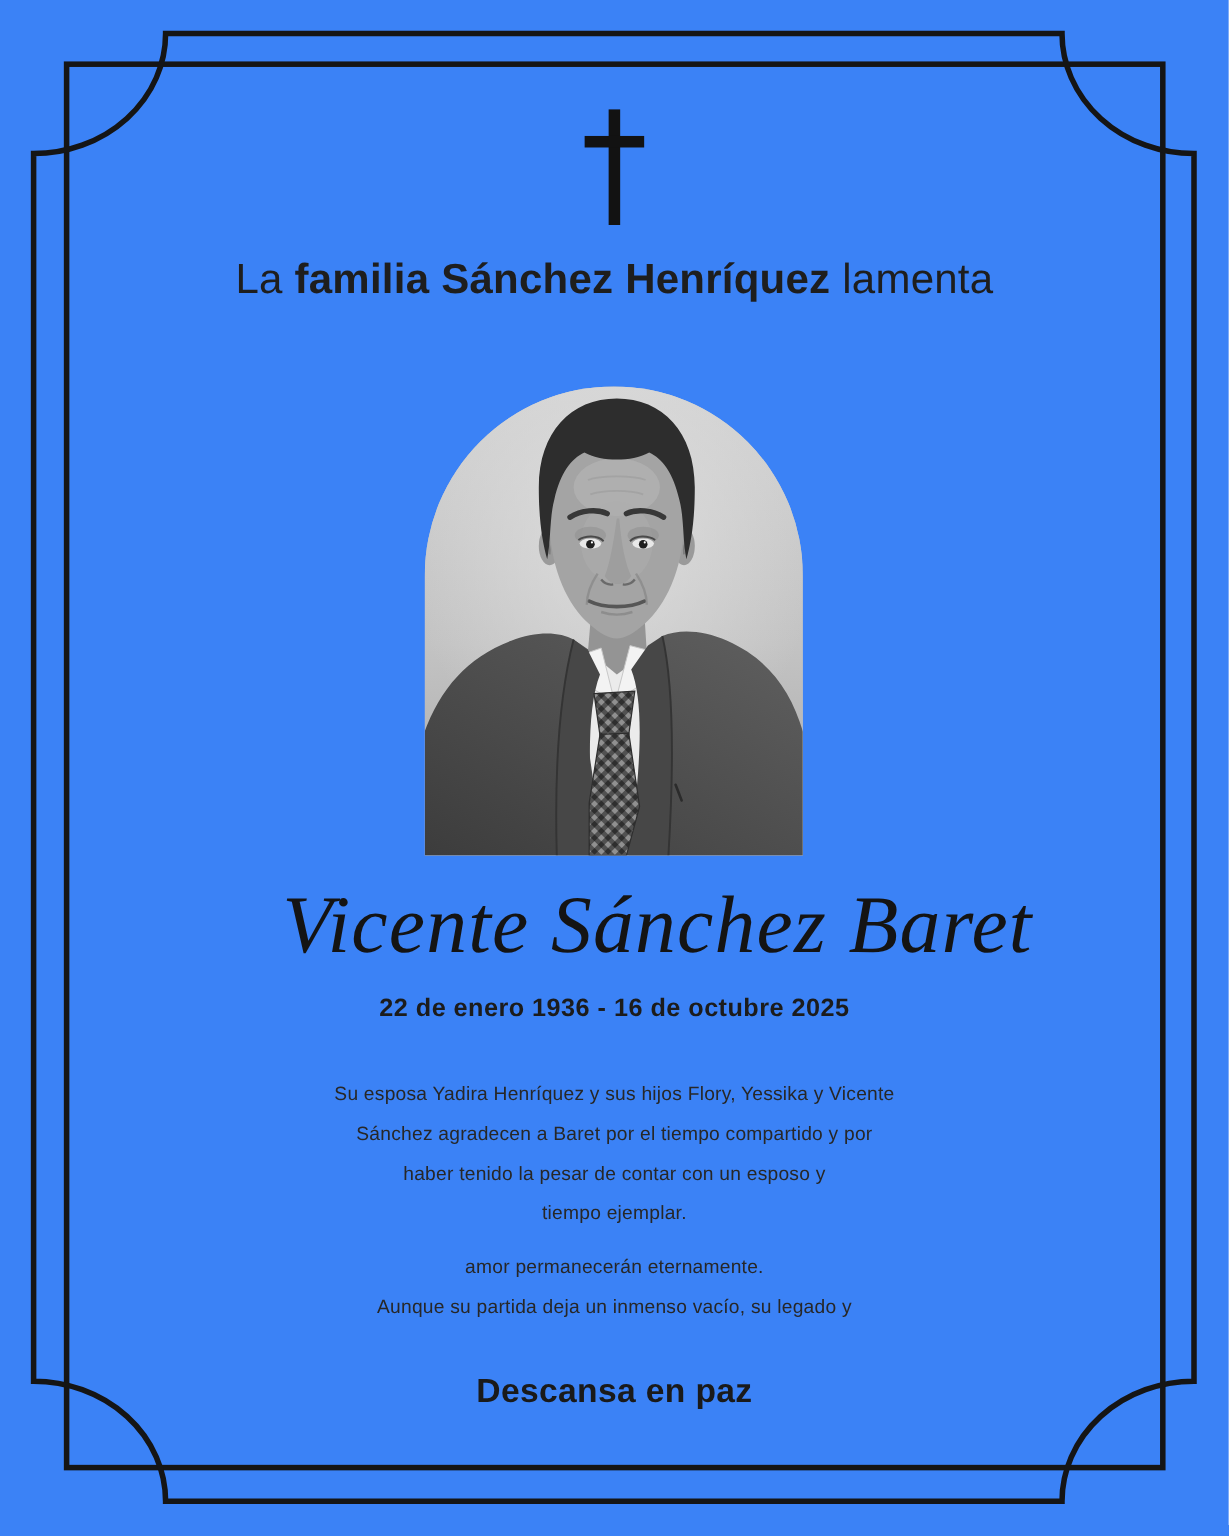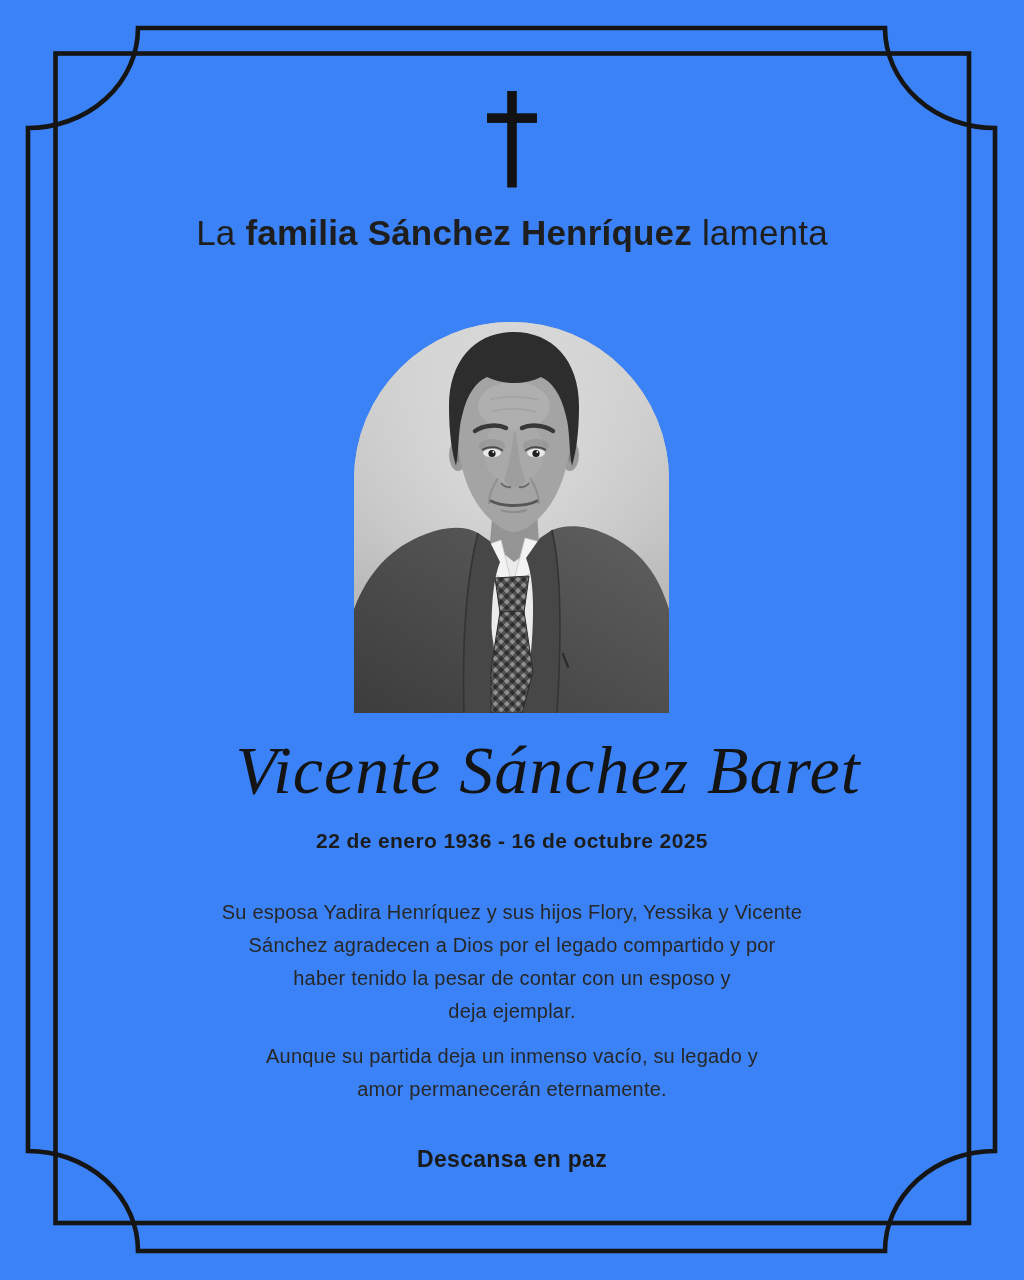--- a/index.html
+++ b/index.html
@@ -28,27 +28,27 @@
     position:absolute;left:0;top:722px;width:100%;text-align:center;
     font-family:"Liberation Serif",serif;font-style:italic;font-weight:400;
     font-size:68px;line-height:96px;color:#141414;letter-spacing:1px;padding-left:36px;
   }
   .dates{
     position:absolute;left:0;top:824px;width:100%;text-align:center;
     font-size:21px;line-height:34px;font-weight:700;letter-spacing:.4px;color:#1c1c1c;
   }
   .para{
     position:absolute;left:0;width:100%;text-align:center;
-    font-size:20px;line-height:33px;color:#272727;letter-spacing:.2px;
+    font-size:16px;line-height:33px;color:#272727;letter-spacing:.2px;
   }
   .para-1{top:896px;}
   .para-2{top:1040px;}
   .farewell{
     position:absolute;left:0;top:1141px;width:100%;text-align:center;
-    font-size:23px;line-height:36px;font-weight:700;color:#1a1a1a;letter-spacing:.3px;
+    font-size:28px;line-height:36px;font-weight:700;color:#1a1a1a;letter-spacing:.3px;
   }
 </style>
 </head>
 <body>
 
 <div class="card">
 
   <svg class="frame" viewBox="0 0 1024 1280" aria-hidden="true">
     <rect x="55.5" y="53.5" width="913.5" height="1169.5" fill="none" stroke="#151515" stroke-width="4.6"></rect>
     <path d="M 138,28 H 885 A 110 100 0 0 0 995,128 V 1151 A 110 100 0 0 0 885,1251 H 138 A 110 100 0 0 0 28,1151 V 128 A 110 100 0 0 0 138,28 Z" fill="none" stroke="#151515" stroke-width="4.6"></path>
@@ -146,25 +146,25 @@
       <path d="M 138,90 C 148,86 172,86 182,90" fill="none" stroke="#979797" stroke-width="1.5" opacity="0.5"></path>
     </svg>
   </div>
 
   <div class="name">Vicente Sánchez Baret</div>
 
   <div class="dates">22 de enero 1936 - 16 de octubre 2025</div>
 
   <div class="para para-1">
     <div>Su esposa Yadira Henríquez y sus hijos Flory, Yessika y Vicente</div>
-    <div>Sánchez agradecen a Dios por el legado compartido y por</div>
+    <div>Sánchez agradecen a Baret por el tiempo compartido y por</div>
     <div>haber tenido la pesar de contar con un esposo y</div>
-    <div>deja ejemplar.</div>
+    <div>tiempo ejemplar.</div>
   </div>
 
   <div class="para para-2">
+    <div>amor permanecerán eternamente.</div>
     <div>Aunque su partida deja un inmenso vacío, su legado y</div>
-    <div>amor permanecerán eternamente.</div>
   </div>
 
   <div class="farewell">Descansa en paz</div>
 
 </div>
 
 </body></html>

